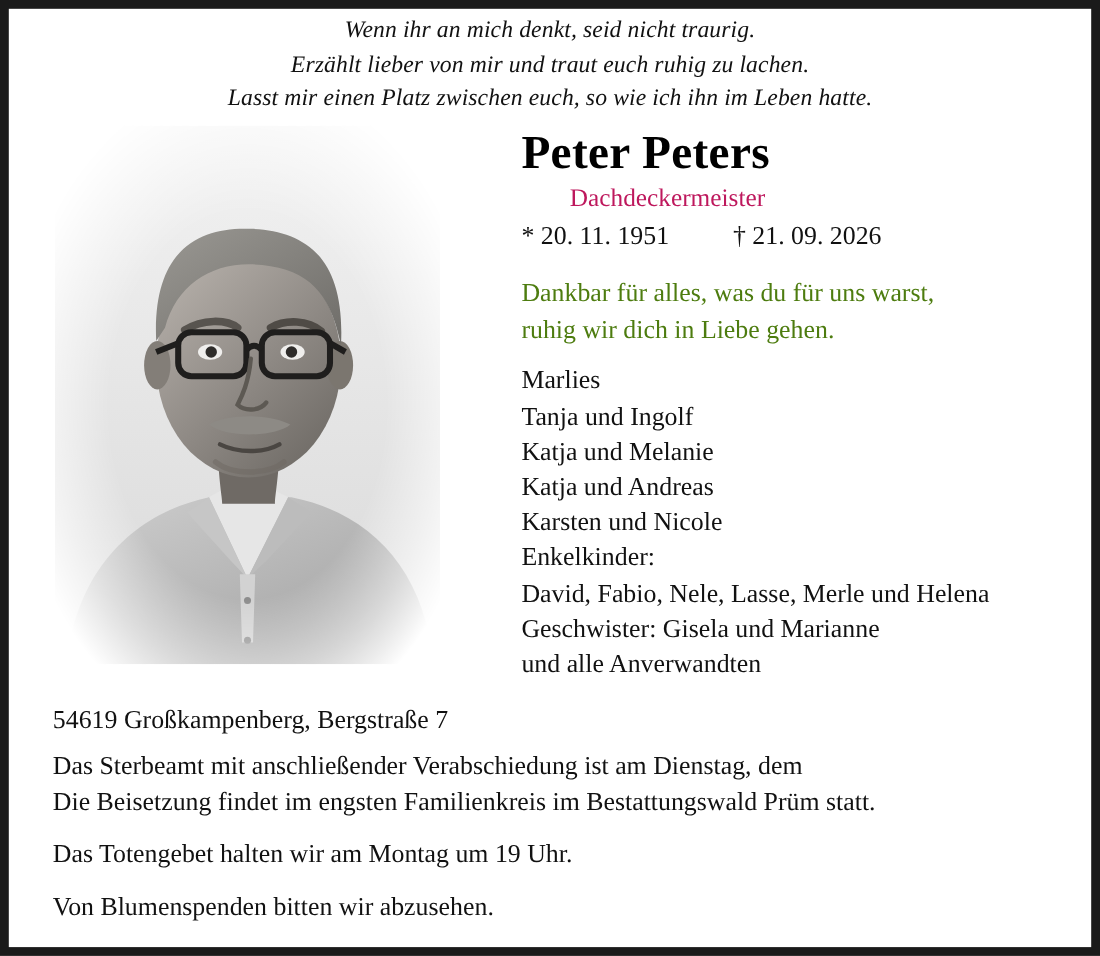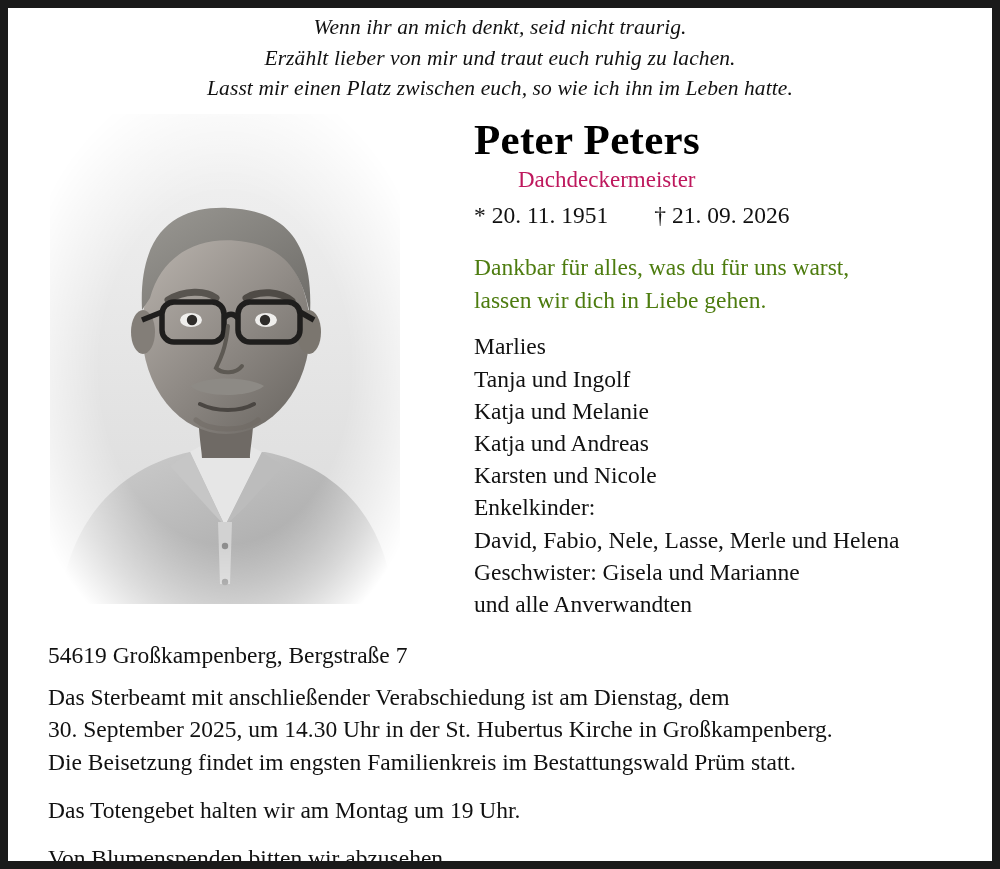--- a/index.html
+++ b/index.html
@@ -76,21 +76,21 @@
     font-size: 23px;
     color: #be185d;
     margin-top: 3px;
     padding-left: 44px;
   }
   .dates {
     font-size: 23.5px;
     color: #111;
     margin-top: 9px;
     display: flex;
-    gap: 46px;
+    gap: 58px;
   }
   .dates span {
     white-space: nowrap;
   }
   .tribute {
     font-size: 23.5px;
     line-height: 1.42;
     color: #4d7c0f;
     margin-top: 22px;
   }
@@ -233,21 +233,21 @@
 
     <div class="info">
       <div class="name">Peter Peters</div>
       <div class="profession">Dachdeckermeister</div>
       <div class="dates">
         <span>* 20. 11. 1951</span>
         <span>† 21. 09. 2026</span>
       </div>
       <div class="tribute">
         <div>Dankbar für alles, was du für uns warst,</div>
-        <div>lassen wir dich in Liebe gehen.</div>
+        <div>ruhig wir dich in Liebe gehen.</div>
       </div>
       <div class="mourners">
         <div>Marlies</div>
         <div>Tanja und Ingolf</div>
         <div>Katja und Melanie</div>
         <div>Katja und Andreas</div>
         <div>Karsten und Nicole</div>
         <div>Enkelkinder:</div>
         <div>David, Fabio, Nele, Lasse, Merle und Helena</div>
         <div>Geschwister: Gisela und Marianne</div>
@@ -256,20 +256,19 @@
     </div>
 
   </div>
 
   <div class="bottom">
     <div class="address">
       <b>54619 Großkampenberg,</b><span> Bergstraße 7</span>
     </div>
     <div class="service">
       <div>Das Sterbeamt mit anschließender Verabschiedung ist am Dienstag, dem</div>
-      <div>30. September 2025, um 14.30 Uhr in der St. Hubertus Kirche in Großkampenberg.</div>
       <div>Die Beisetzung findet im engsten Familienkreis im Bestattungswald Prüm statt.</div>
     </div>
     <div class="note">Das Totengebet halten wir am Montag um 19 Uhr.</div>
     <div class="note2">Von Blumenspenden bitten wir abzusehen.</div>
   </div>
 
 </div>
 
 </body></html>

